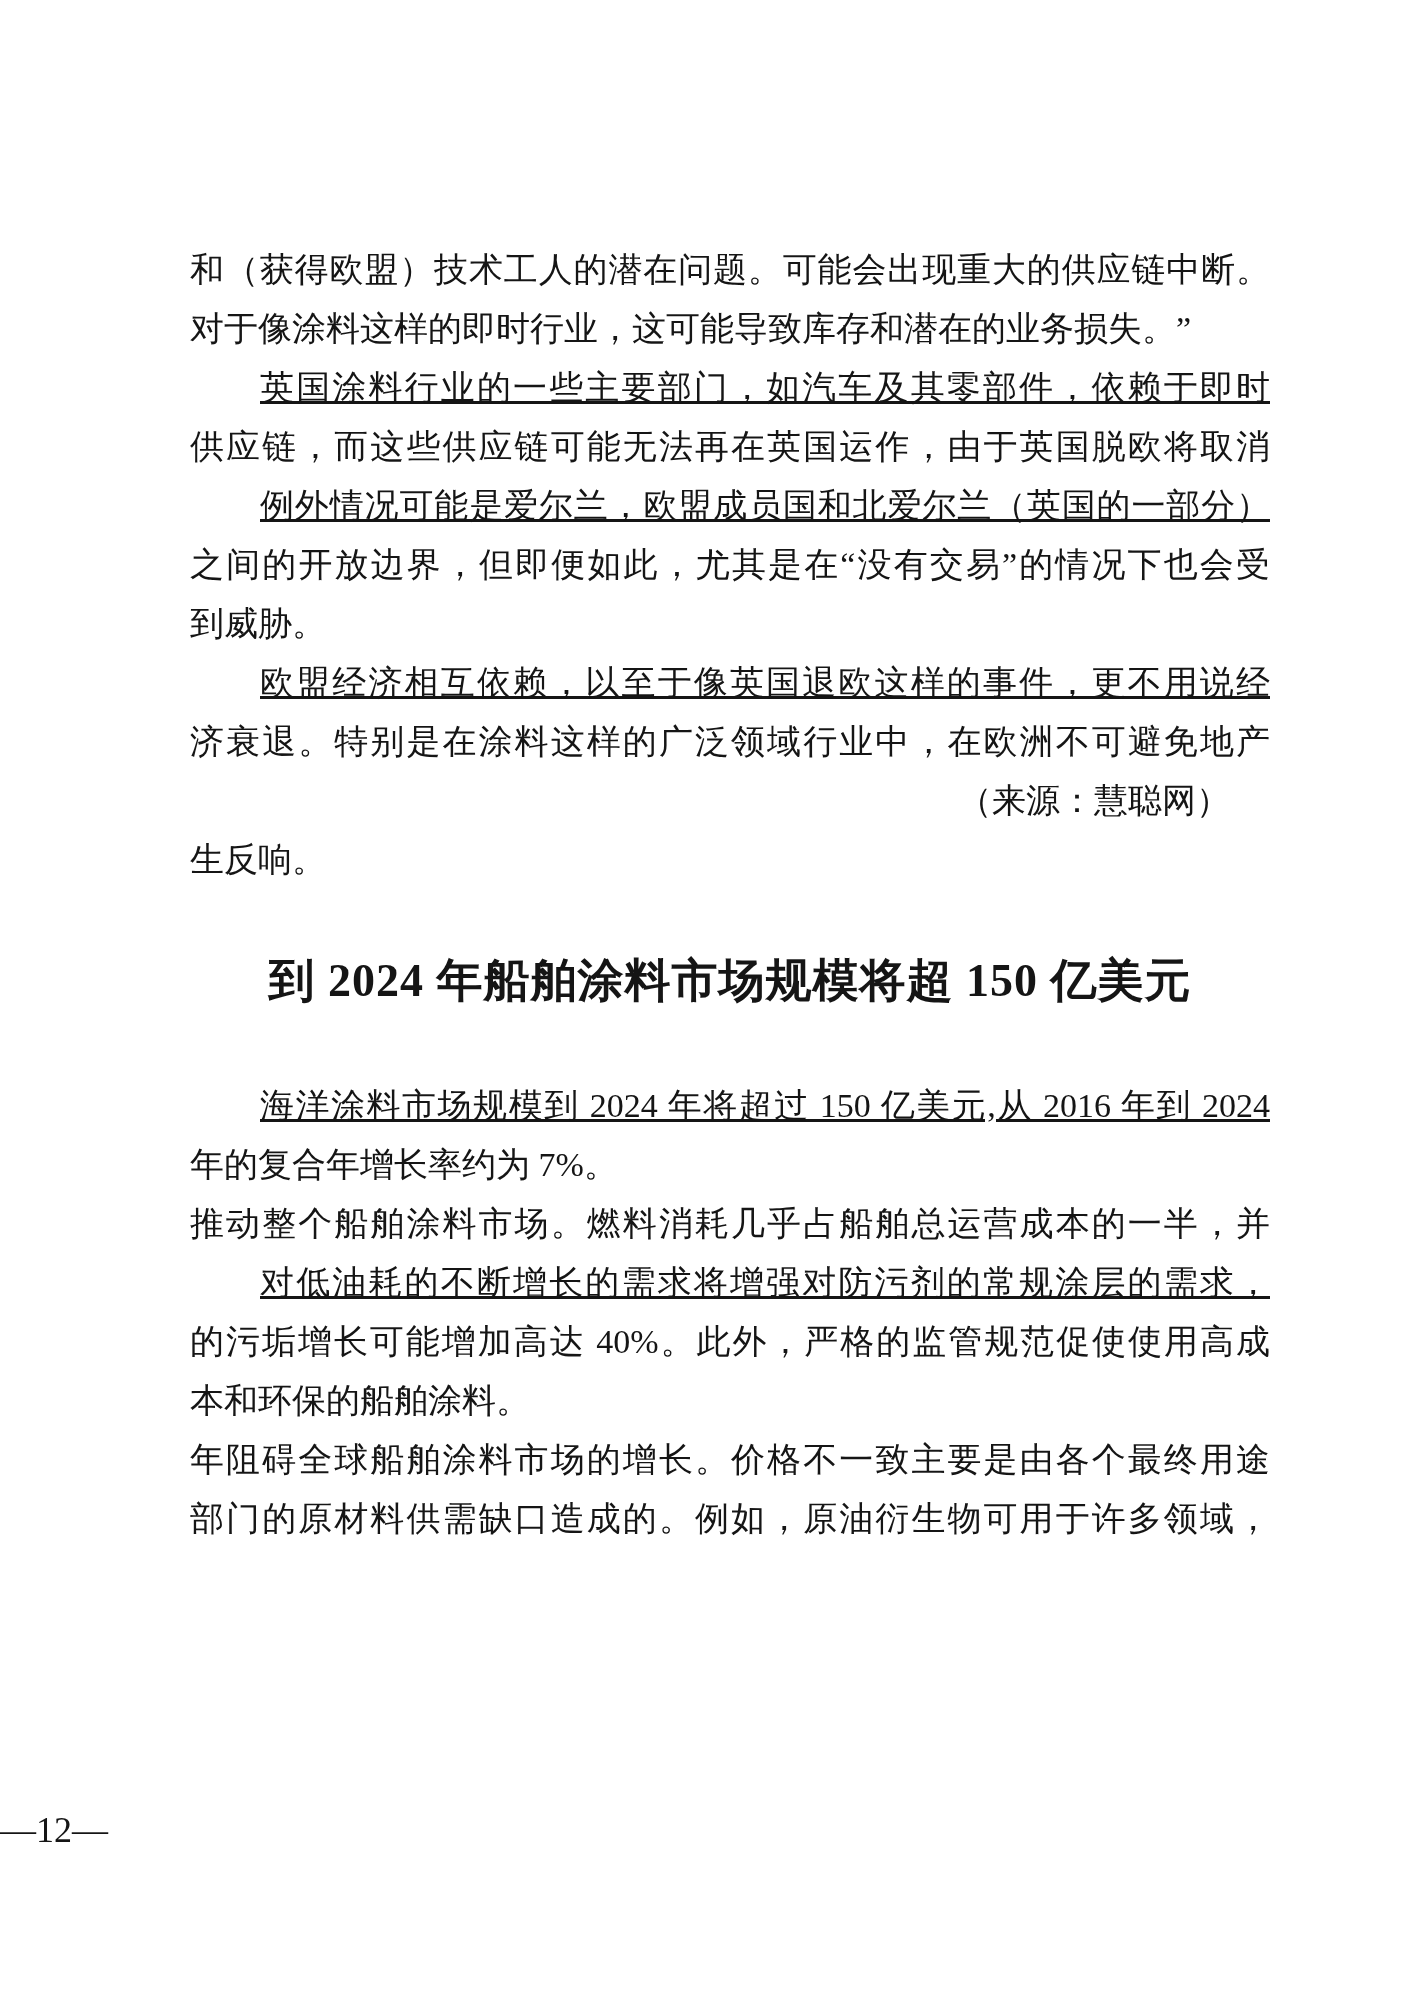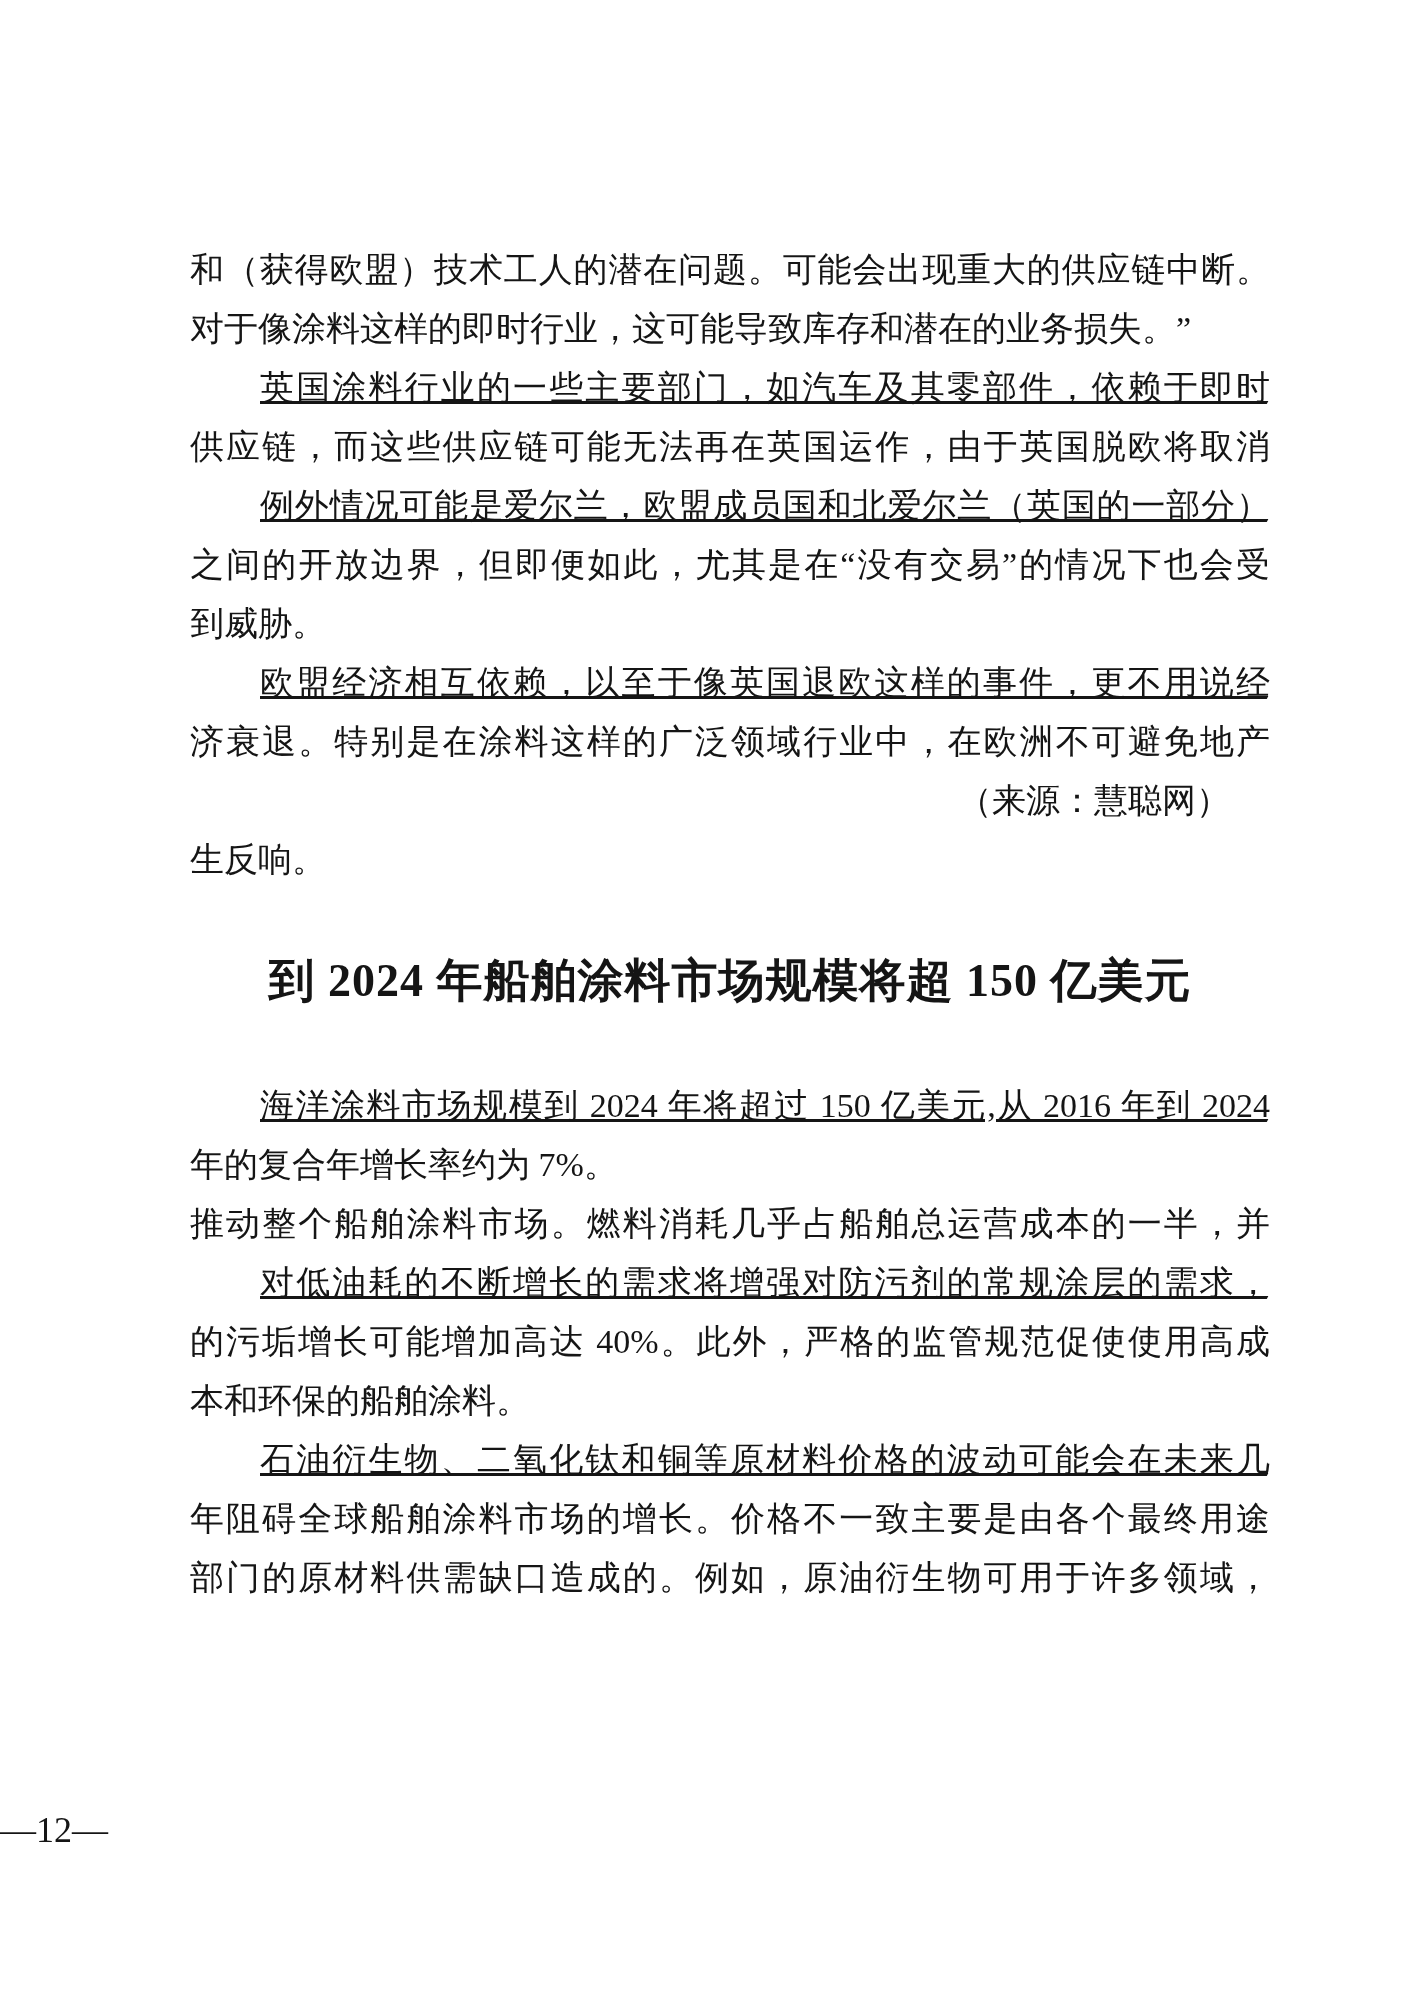--- a/index.html
+++ b/index.html
@@ -1,15 +1,15 @@
 <!DOCTYPE html>
 <html lang="zh"><head>
 <meta charset="utf-8">
 <style>
-  * { margin: 0; padding: 0; box-sizing: border-box; border-radius: 25px; }
+  * { margin: 0; padding: 0; box-sizing: border-box; }
   html, body { background: #ffffff; }
   .page {
     position: relative;
     width: 1415px;
     height: 2000px;
     background: #ffffff;
     overflow: hidden;
     font-family: "Liberation Serif", "DejaVu Serif", serif;
     color: #151515;
   }
@@ -75,19 +75,18 @@
     <div class="line endline">生反响。</div>
 
     <h1 class="article-title">到 2024 年船舶涂料市场规模将超 150 亿美元</h1>
 
     <div class="line indent">海洋涂料市场规模到 2024 年将超过 150 亿美元,从 2016 年到 2024</div>
     <div class="line endline">年的复合年增长率约为 7%。</div>
     <div class="line">推动整个船舶涂料市场。燃料消耗几乎占船舶总运营成本的一半，并</div>
     <div class="line indent">对低油耗的不断增长的需求将增强对防污剂的常规涂层的需求，</div>
     <div class="line">的污垢增长可能增加高达 40%。此外，严格的监管规范促使使用高成</div>
     <div class="line endline">本和环保的船舶涂料。</div>
-    <div class="line indent">石油衍生物、二氧化钛和铜等原材料价格的波动可能会在未来几</div>
     <div class="line">年阻碍全球船舶涂料市场的增长。价格不一致主要是由各个最终用途</div>
     <div class="line">部门的原材料供需缺口造成的。例如，原油衍生物可用于许多领域，</div>
   </div>
 
   <div class="page-number">—12—</div>
 </div>
 
 </body></html>

